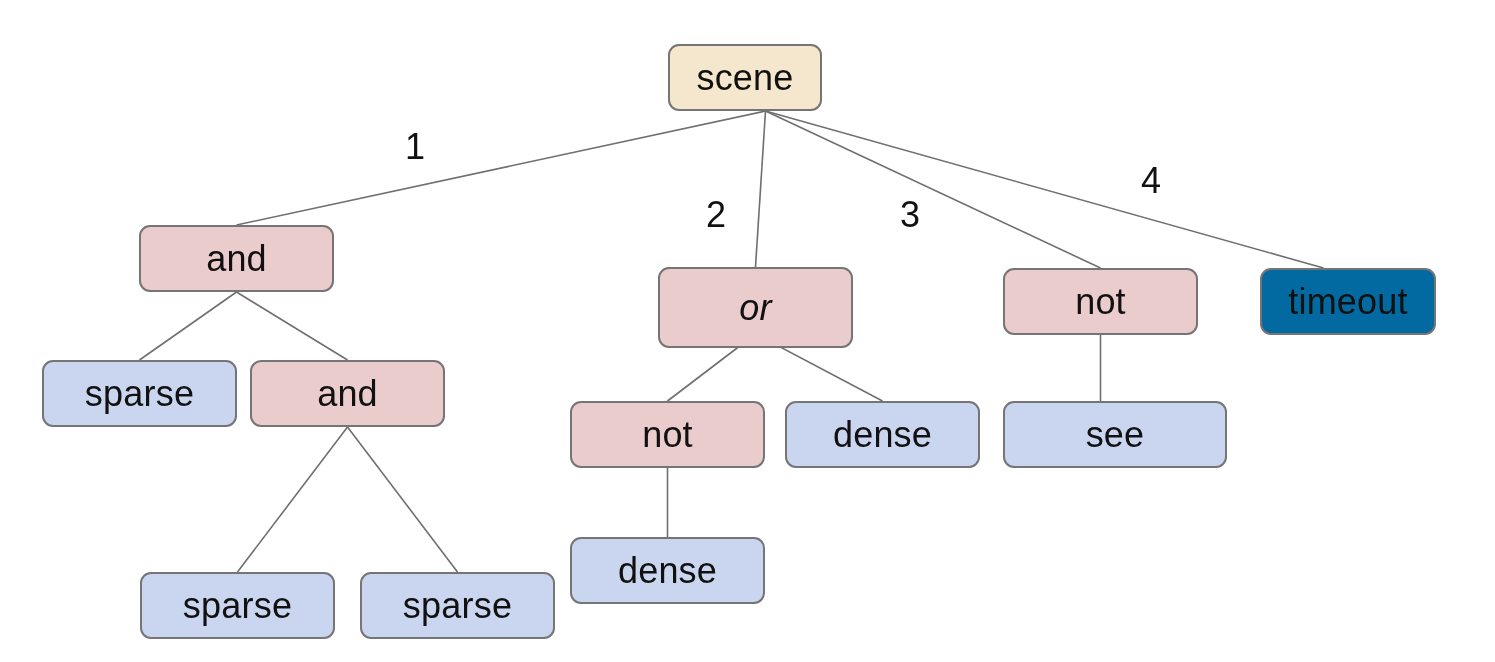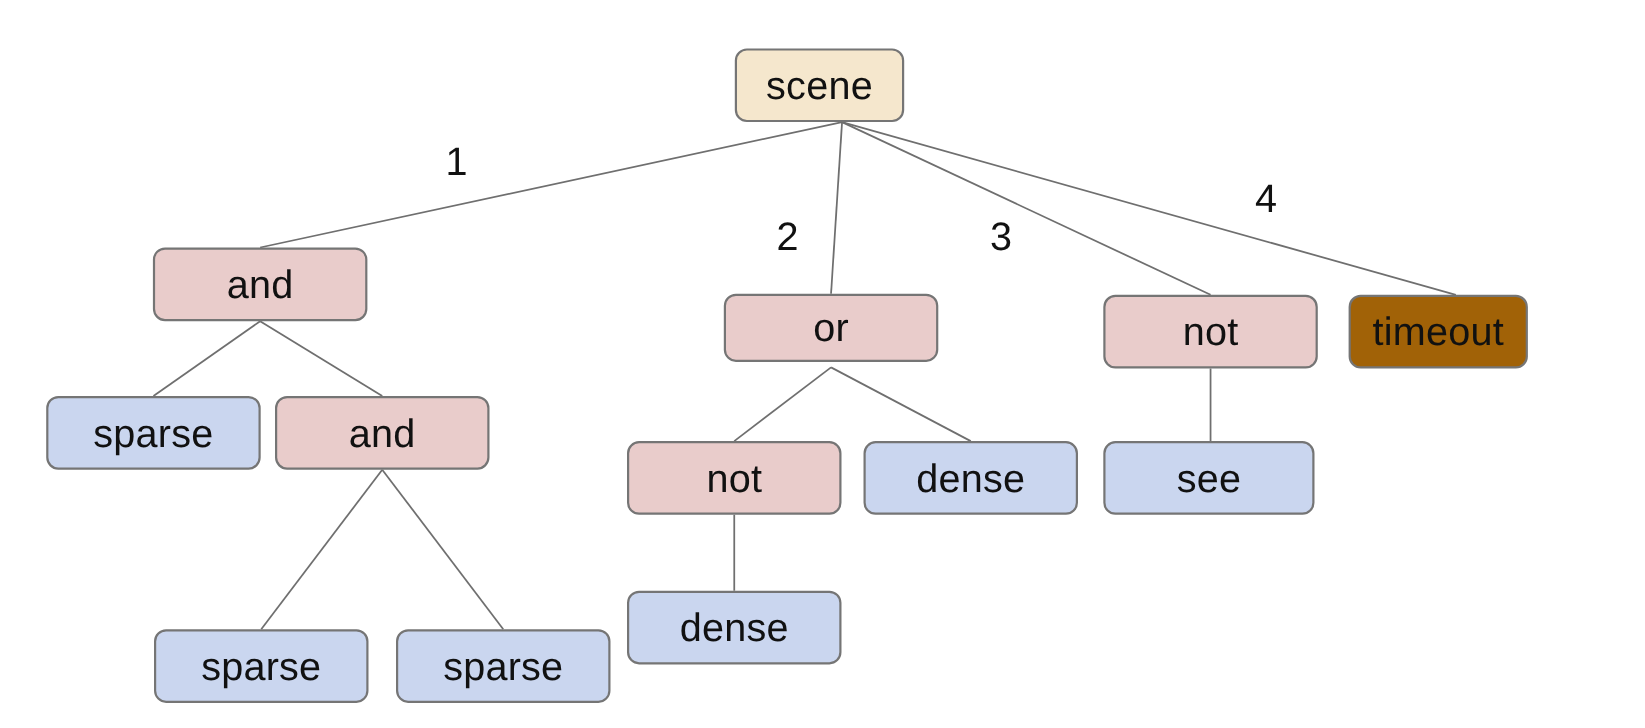--- a/index.html
+++ b/index.html
@@ -58,24 +58,24 @@
       <line x1="667.5" y1="468" x2="667.5" y2="537" stroke="#6f6f6f" stroke-width="1.6"></line>
       <line x1="1100.5" y1="335" x2="1100.5" y2="401" stroke="#6f6f6f" stroke-width="1.6"></line>
     </svg>
 
 <div class="edge-label" style="left: 415px; top: 147px; color: rgb(17, 17, 17);">1</div>
     <div class="edge-label" style="left: 716px; top: 215px; color: rgb(17, 17, 17);">2</div>
     <div class="edge-label" style="left: 910px; top: 215px; color: rgb(17, 17, 17);">3</div>
     <div class="edge-label" style="left: 1151px; top: 181px; color: rgb(17, 17, 17);">4</div>
     <div class="node" style="left: 668px; top: 44px; width: 154px; height: 67px; border-radius: 11px; border: 2px solid rgb(117, 117, 117); background: rgb(245, 231, 205); color: rgb(17, 17, 17);">scene</div>
     <div class="node" style="left: 139px; top: 225px; width: 195px; height: 67px; border-radius: 11px; border: 2px solid rgb(117, 117, 117); background: rgb(233, 204, 203); color: rgb(17, 17, 17);">and</div>
-    <div class="node" style="left: 658px; top: 267px; width: 195px; height: 62px; border-radius: 11px; border: 2px solid rgb(117, 117, 117); background: rgb(233, 204, 203); color: rgb(17, 17, 17);">or</div>
+    <div class="node" style="left: 658px; top: 267px; width: 195px; height: 81px; border-radius: 11px; border: 2px solid rgb(117, 117, 117); background: rgb(233, 204, 203); color: rgb(17, 17, 17); font-style: italic;">or</div>
     <div class="node" style="left: 1003px; top: 268px; width: 195px; height: 67px; border-radius: 11px; border: 2px solid rgb(117, 117, 117); background: rgb(233, 204, 203); color: rgb(17, 17, 17);">not</div>
-    <div class="node" style="left: 1226px; top: 268px; width: 163px; height: 67px; border-radius: 11px; border: 2px solid rgb(117, 117, 117); background: #a16207; color: rgb(17, 17, 17);">timeout</div>
+    <div class="node" style="left: 1260px; top: 268px; width: 176px; height: 67px; border-radius: 11px; border: 2px solid rgb(117, 117, 117); background: #0369a1; color: rgb(17, 17, 17);">timeout</div>
     <div class="node" style="left: 42px; top: 360px; width: 195px; height: 67px; border-radius: 11px; border: 2px solid rgb(117, 117, 117); background: rgb(202, 214, 239); color: rgb(17, 17, 17);">sparse</div>
     <div class="node" style="left: 250px; top: 360px; width: 195px; height: 67px; border-radius: 11px; border: 2px solid rgb(117, 117, 117); background: rgb(233, 204, 203); color: rgb(17, 17, 17);">and</div>
     <div class="node" style="left: 570px; top: 401px; width: 195px; height: 67px; border-radius: 11px; border: 2px solid rgb(117, 117, 117); background: rgb(233, 204, 203); color: rgb(17, 17, 17);">not</div>
     <div class="node" style="left: 785px; top: 401px; width: 195px; height: 67px; border-radius: 11px; border: 2px solid rgb(117, 117, 117); background: rgb(202, 214, 239); color: rgb(17, 17, 17);">dense</div>
-    <div class="node" style="left: 1003px; top: 401px; width: 192px; height: 67px; border-radius: 11px; border: 2px solid rgb(117, 117, 117); background: rgb(202, 214, 239); color: rgb(17, 17, 17);">see</div>
+    <div class="node" style="left: 1003px; top: 401px; width: 224px; height: 67px; border-radius: 11px; border: 2px solid rgb(117, 117, 117); background: rgb(202, 214, 239); color: rgb(17, 17, 17);">see</div>
     <div class="node" style="left: 140px; top: 572px; width: 195px; height: 67px; border-radius: 11px; border: 2px solid rgb(117, 117, 117); background: rgb(202, 214, 239); color: rgb(17, 17, 17);">sparse</div>
     <div class="node" style="left: 360px; top: 572px; width: 195px; height: 67px; border-radius: 11px; border: 2px solid rgb(117, 117, 117); background: rgb(202, 214, 239); color: rgb(17, 17, 17);">sparse</div>
     <div class="node" style="left: 570px; top: 537px; width: 195px; height: 67px; border-radius: 11px; border: 2px solid rgb(117, 117, 117); background: rgb(202, 214, 239); color: rgb(17, 17, 17);">dense</div>
   </div>
 
 </body></html>

